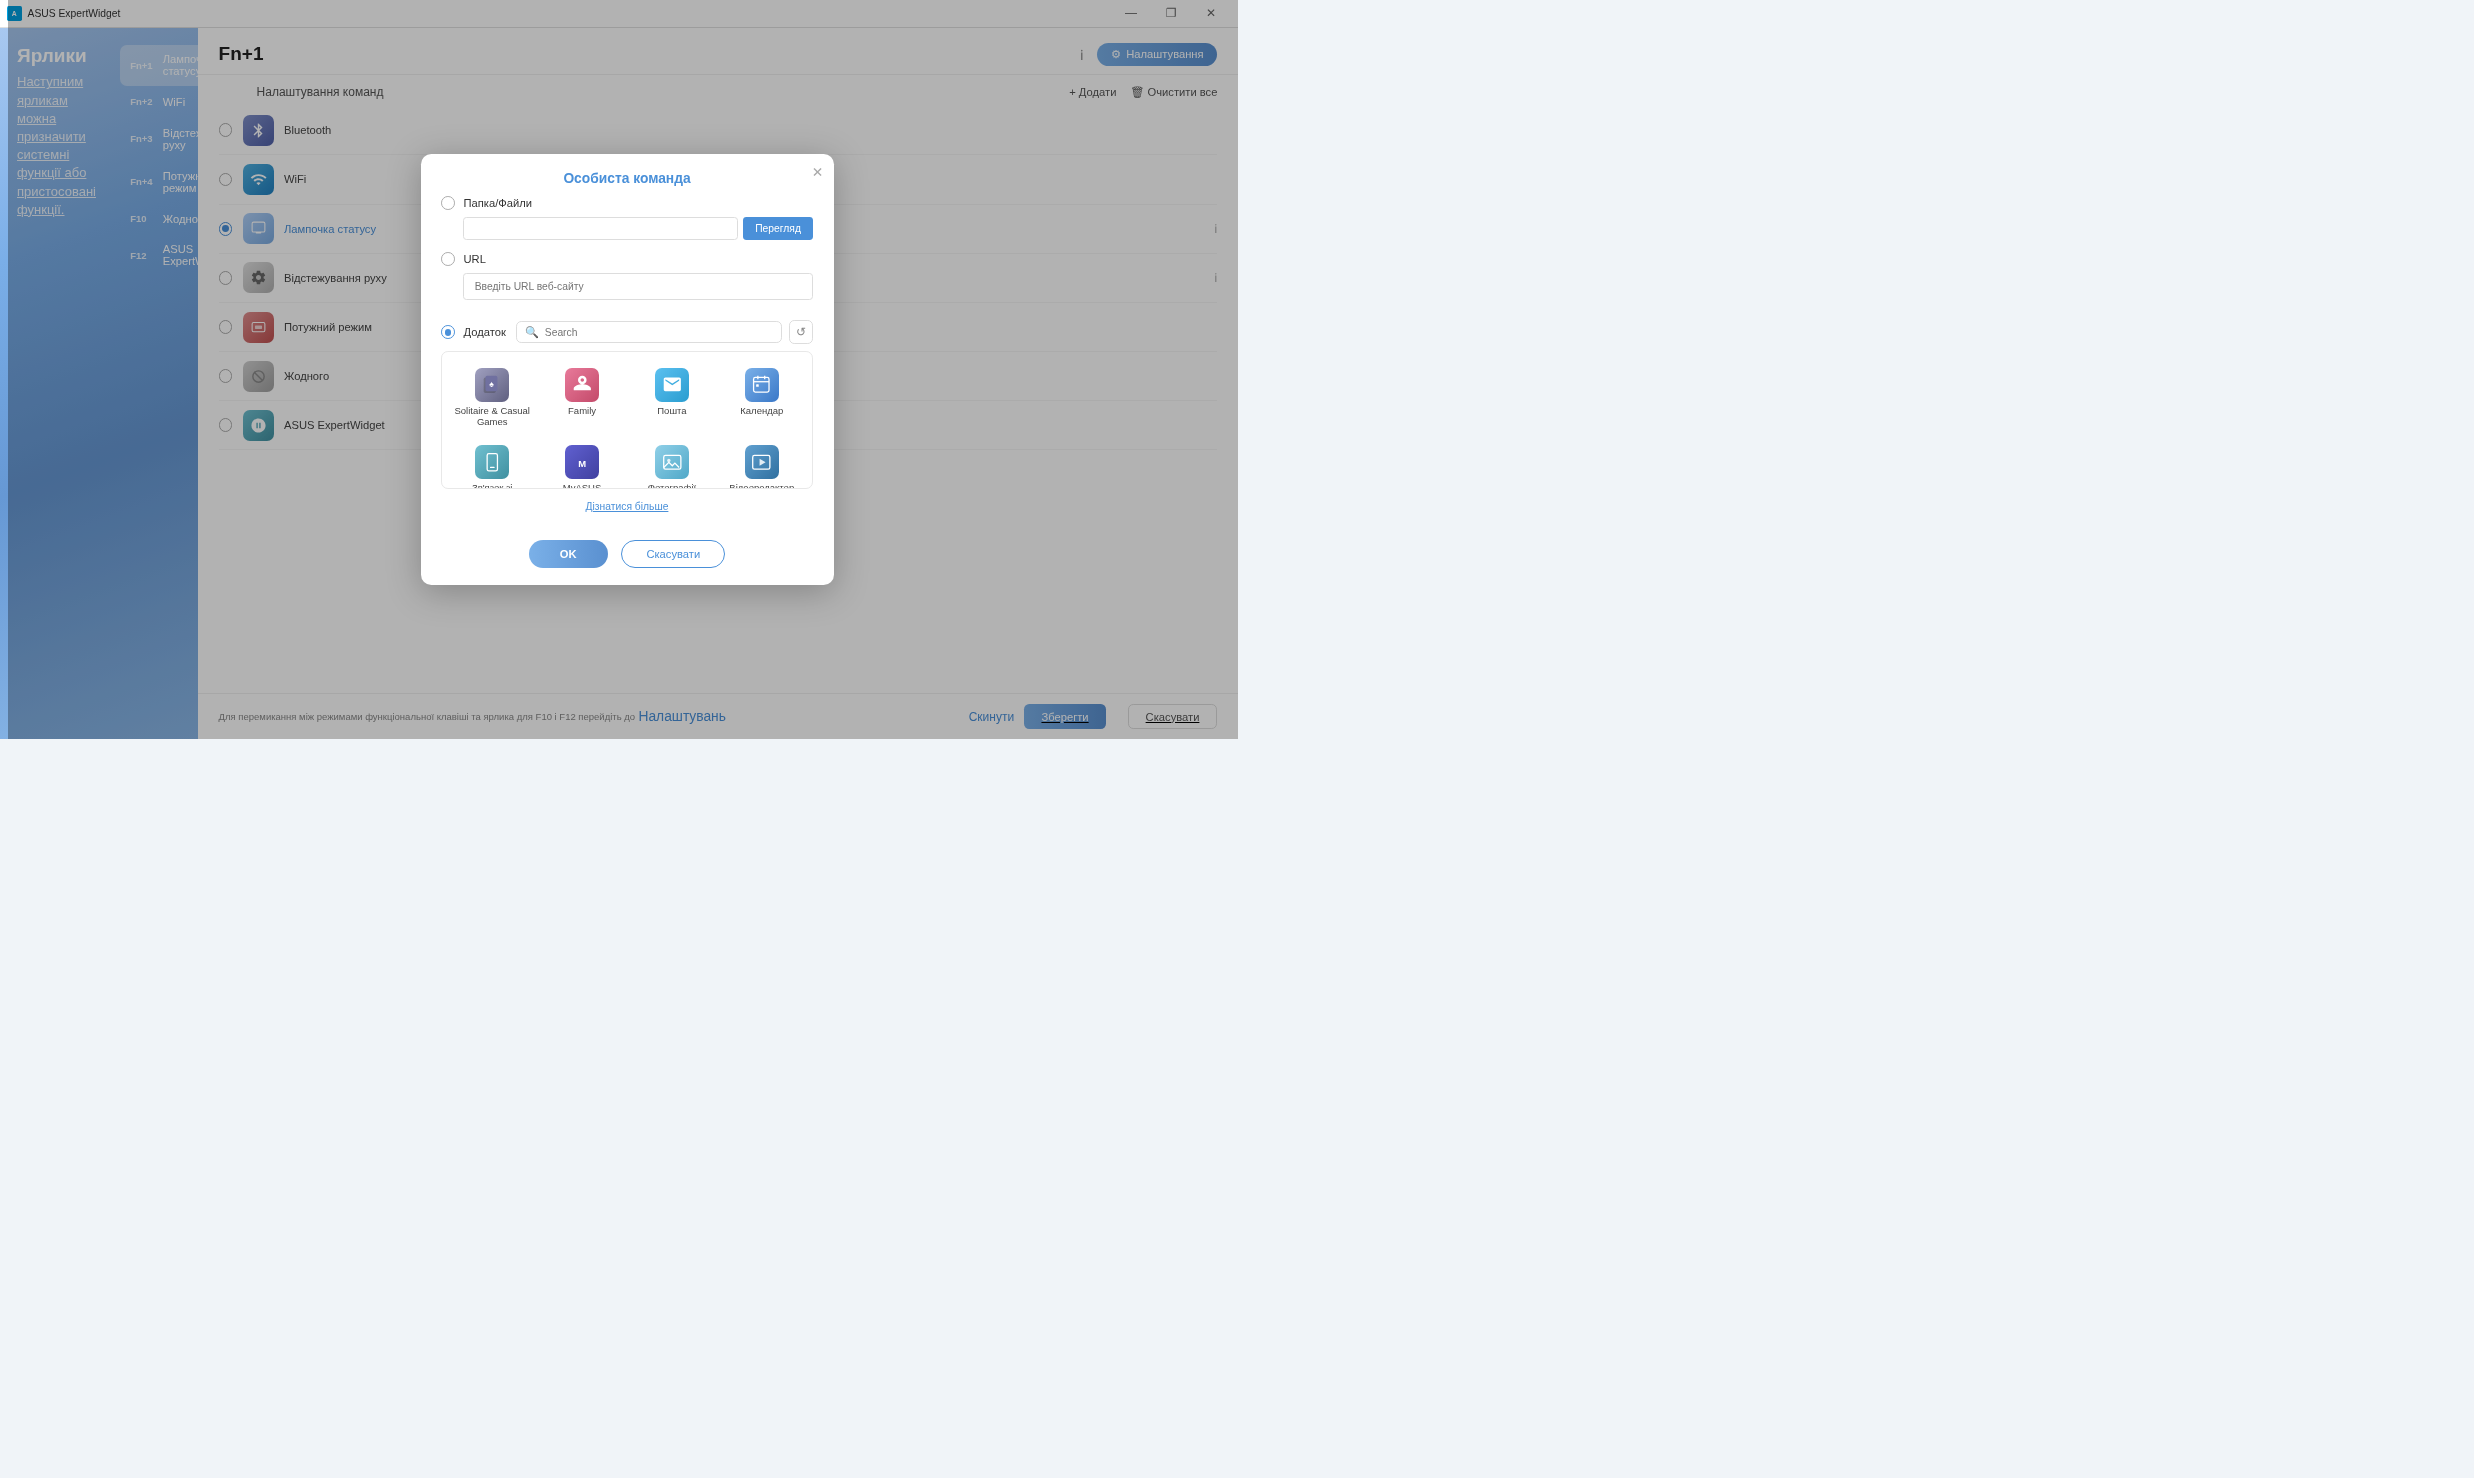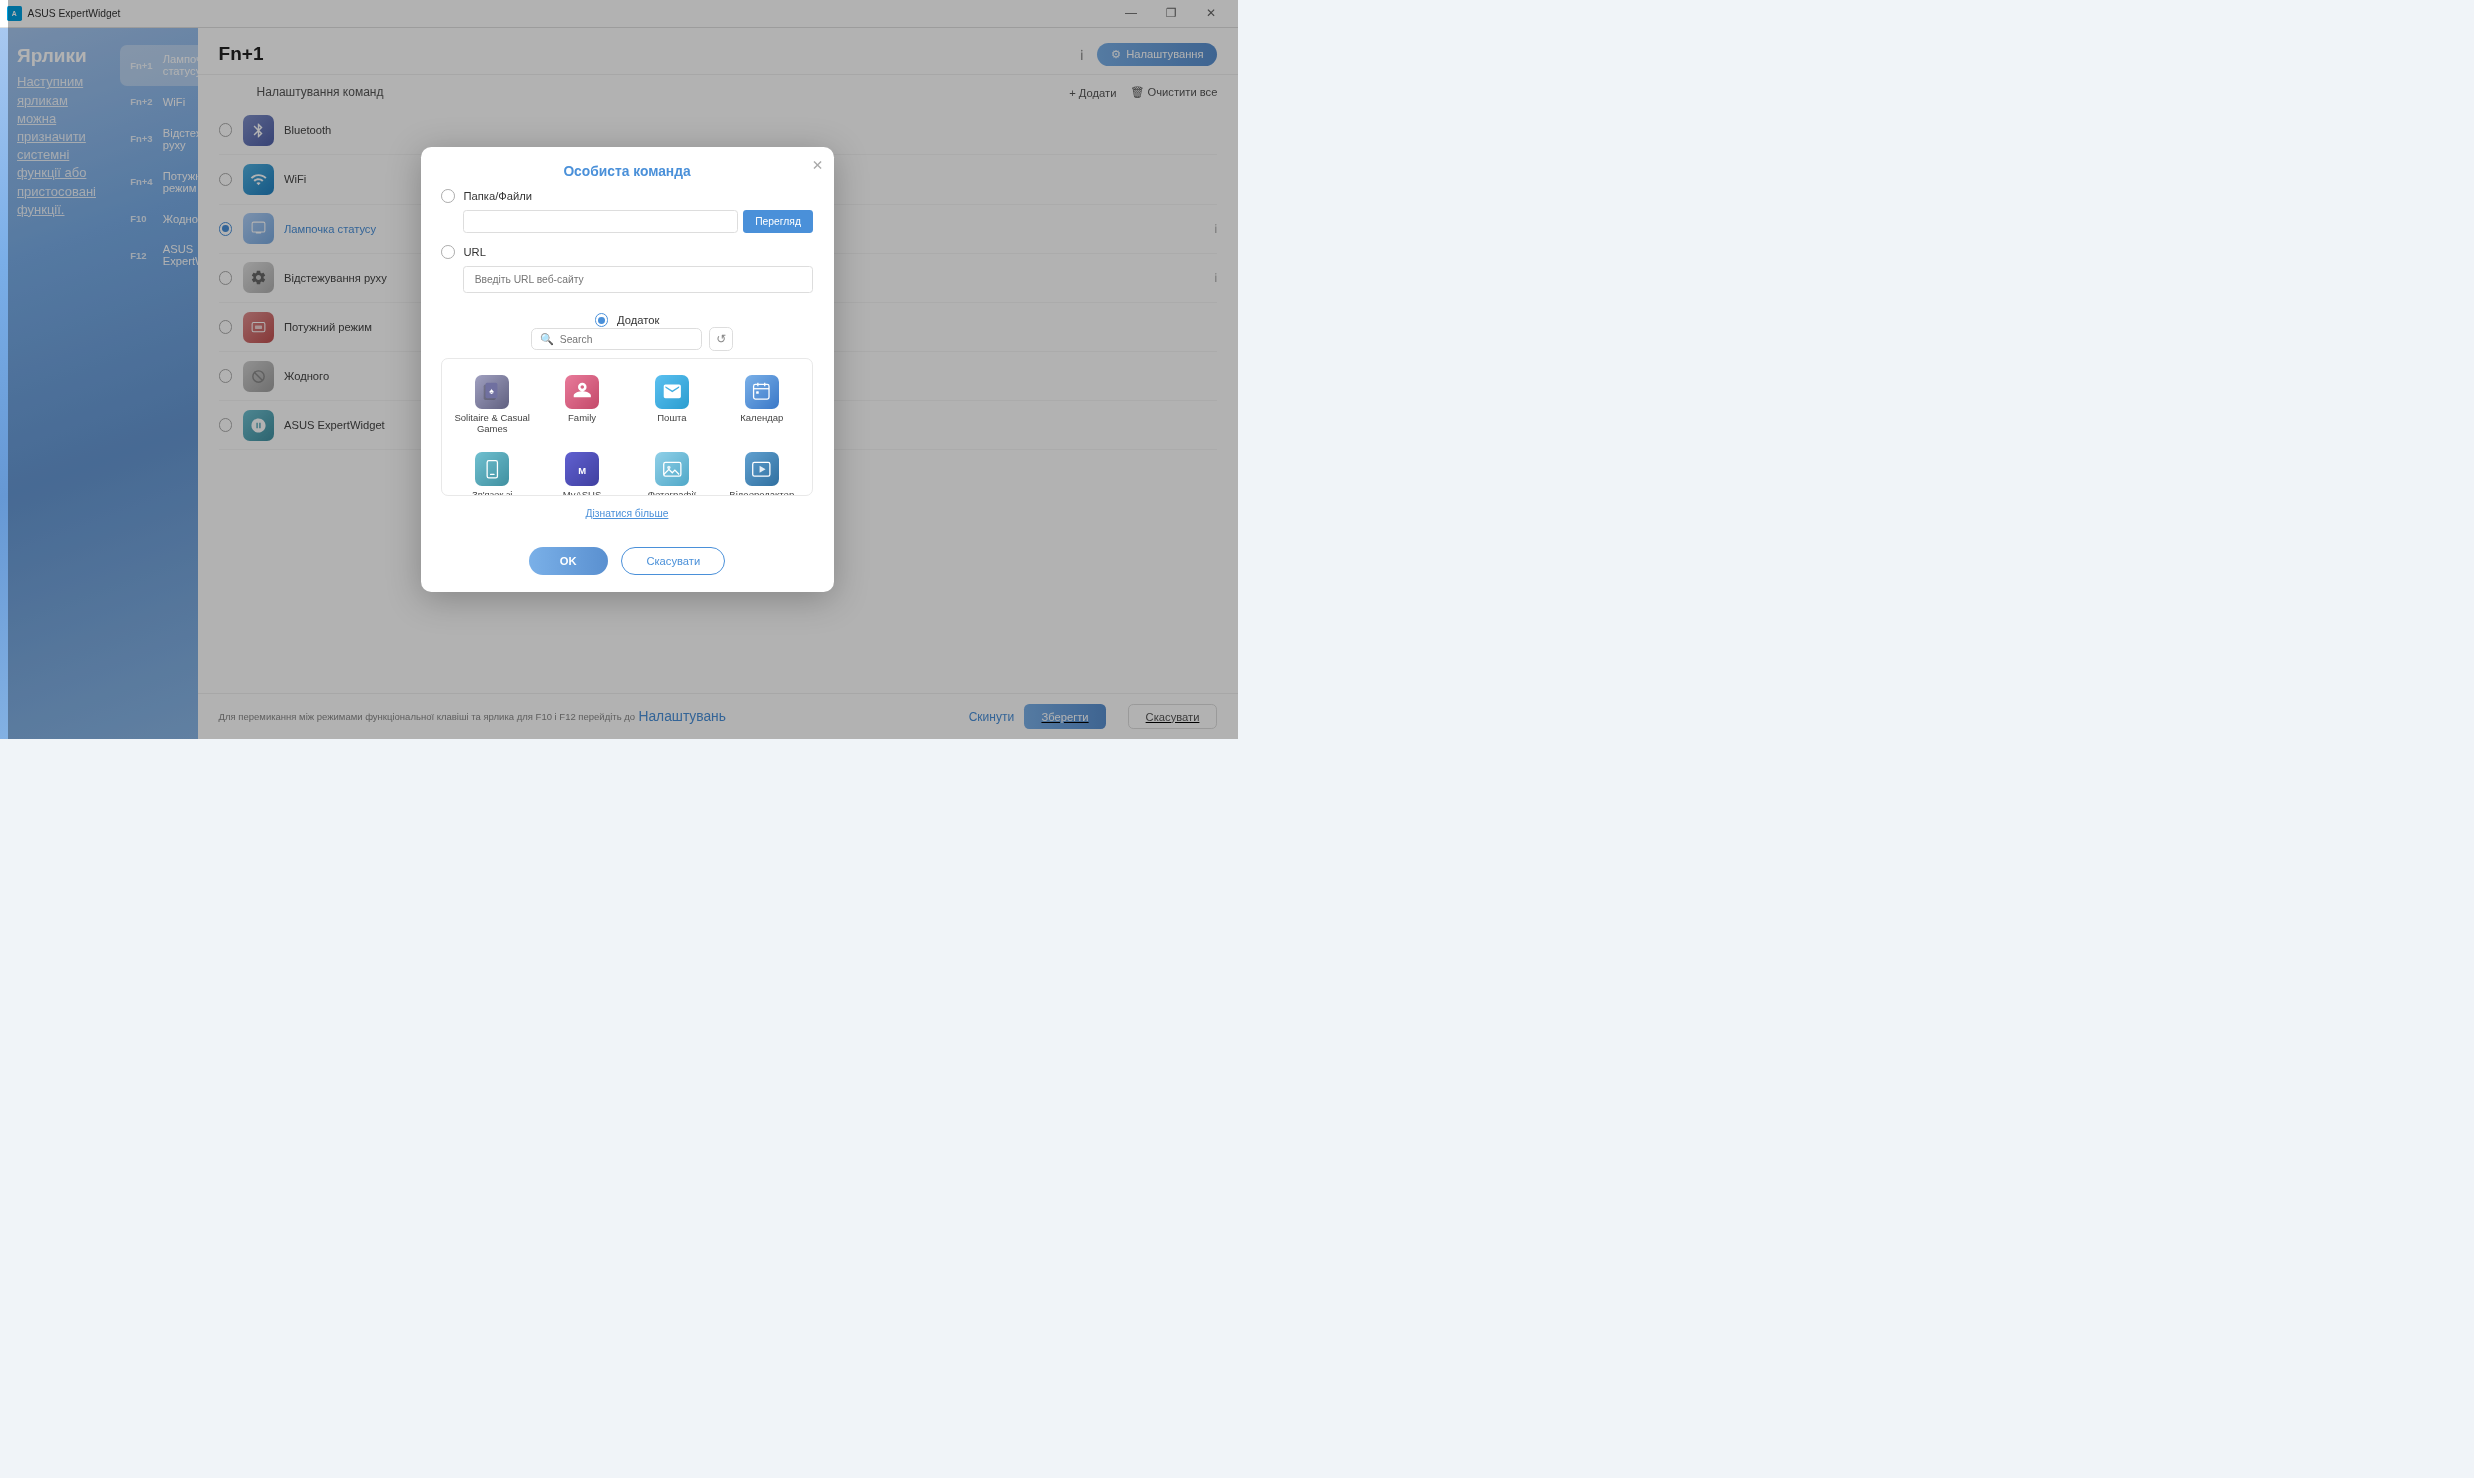--- a/index.html
+++ b/index.html
@@ -169,21 +169,21 @@
       padding: 10.3px 20.6px 6.9px 20.6px;
     }
     .section-title {
       font-size: 12px;
       color: #555;
       font-weight: 500;
       padding-left: 38px;
     }
     .section-actions {
       display: flex;
-      align-items: flex-end;
+      align-items: center;
       gap: 13.8px;
     }
     .action-link {
       font-size: 11.2px;
       color: #555;
       cursor: pointer;
       display: flex;
       align-items: center;
       gap: 3.4px;
       text-decoration: none;
@@ -414,21 +414,20 @@
       margin-left: 22.3px;
       margin-bottom: 10.3px;
     }
 
     
     .app-section-header {
       display: flex;
       align-items: center;
       justify-content: space-between;
       margin-bottom: 6.9px;
-      flex-direction: column;
     }
     .app-search-row {
       display: flex;
       align-items: center;
       gap: 6.9px;
       flex: 1;
       margin-left: 10.3px;
     }
     .app-search-input-wrap {
       flex: 1;

